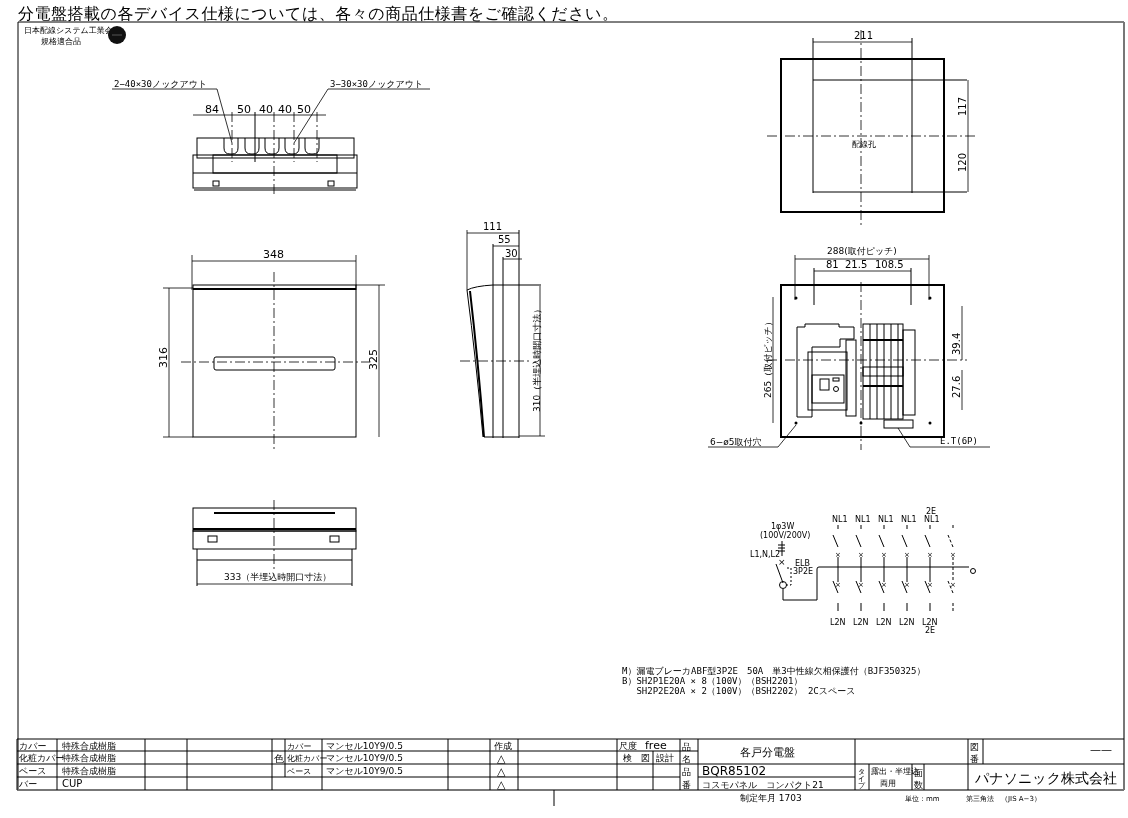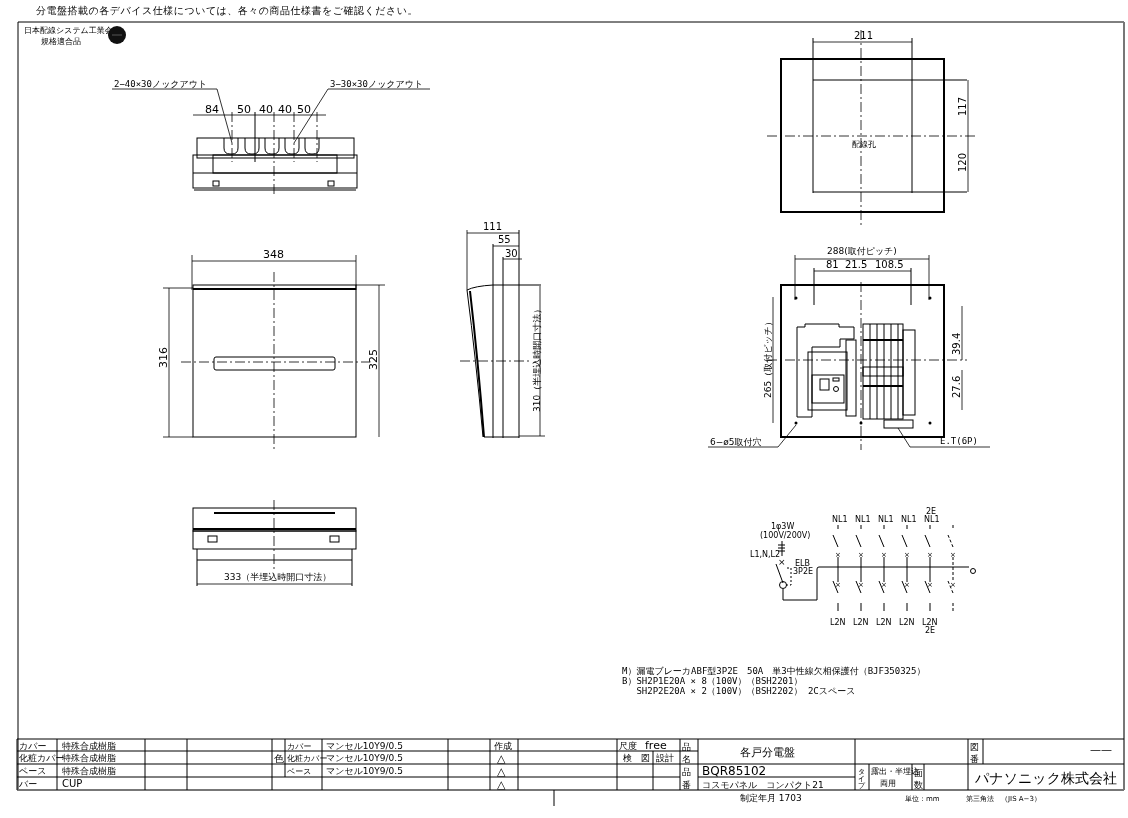--- a/index.html
+++ b/index.html
@@ -1,18 +1,18 @@
 <!DOCTYPE html>
 <html><head>
 <meta charset="utf-8">
 <style>
   html, body { margin: 0; padding: 0; background: #ffffff; }
   body { width: 1128px; height: 818px; position: relative; overflow: hidden;
          font-family: "DejaVu Sans", sans-serif; color: #000; }
-  .notice { position: absolute; left: 36px; top: 4px; font-size: 10px; letter-spacing: 0.5px; }
+  .notice { position: absolute; left: 18px; top: 4px; font-size: 16px; letter-spacing: 0.5px; }
   svg { position: absolute; left: 0; top: 0; }
   svg text { font-family: "DejaVu Sans", sans-serif; fill: #000; }
   .ln { stroke: #000; stroke-width: 1; fill: none; }
   .thk { stroke: #000; stroke-width: 2; fill: none; }
   .cl { stroke: #000; stroke-width: 0.8; fill: none; stroke-dasharray: 10 3 2 3; }
   .dim { stroke: #000; stroke-width: 0.8; fill: none; }
   .gry { stroke: #777; stroke-width: 2.5; fill: none; }
   .mono { font-family: "DejaVu Sans Mono", monospace; }
 </style>
 </head>

